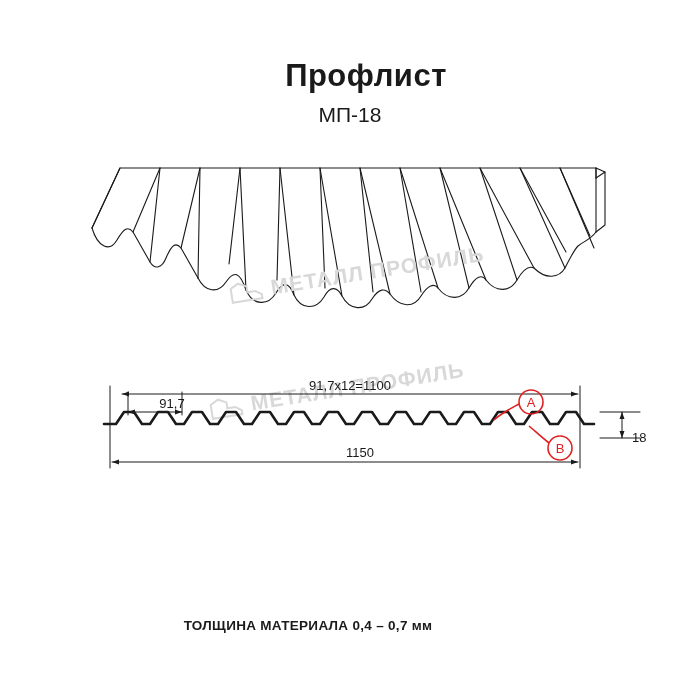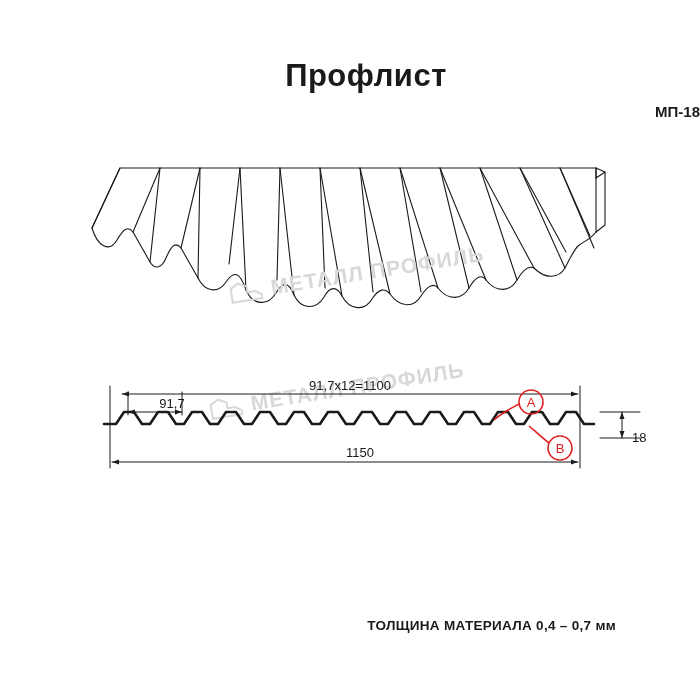--- a/index.html
+++ b/index.html
@@ -28,30 +28,30 @@
     text-align: center;
     font-size: 31px;
     font-weight: bold;
     letter-spacing: 0.5px;
   }
   .subtitle {
     position: absolute;
     top: 103px;
     left: 0;
     width: 700px;
-    text-align: right;
-    font-size: 15px;
-    font-weight: bold;
+    text-align: center;
+    font-size: 21px;
+    font-weight: normal;
   }
   .footer-note {
     position: absolute;
     top: 618px;
     left: 0;
     width: 616px;
-    text-align: right;
+    text-align: center;
     font-size: 13.5px;
     font-weight: bold;
     letter-spacing: 0.3px;
   }
   .svg-layer {
     position: absolute;
     top: 0;
     left: 0;
   }
   .wm {

